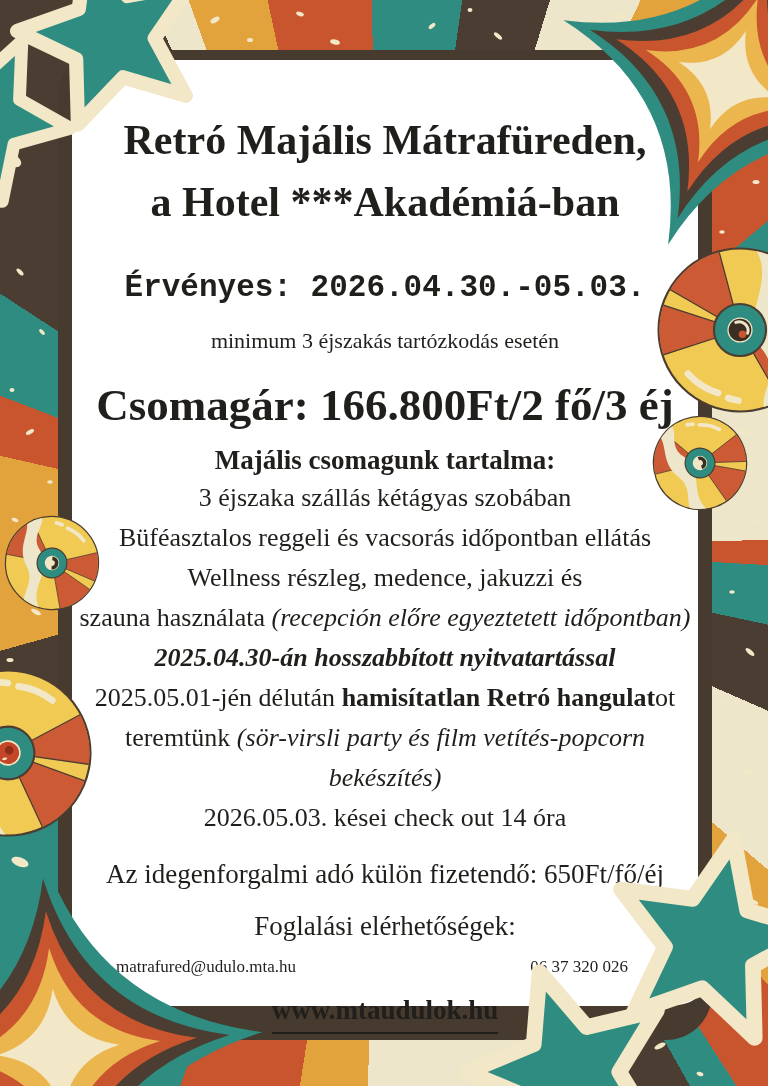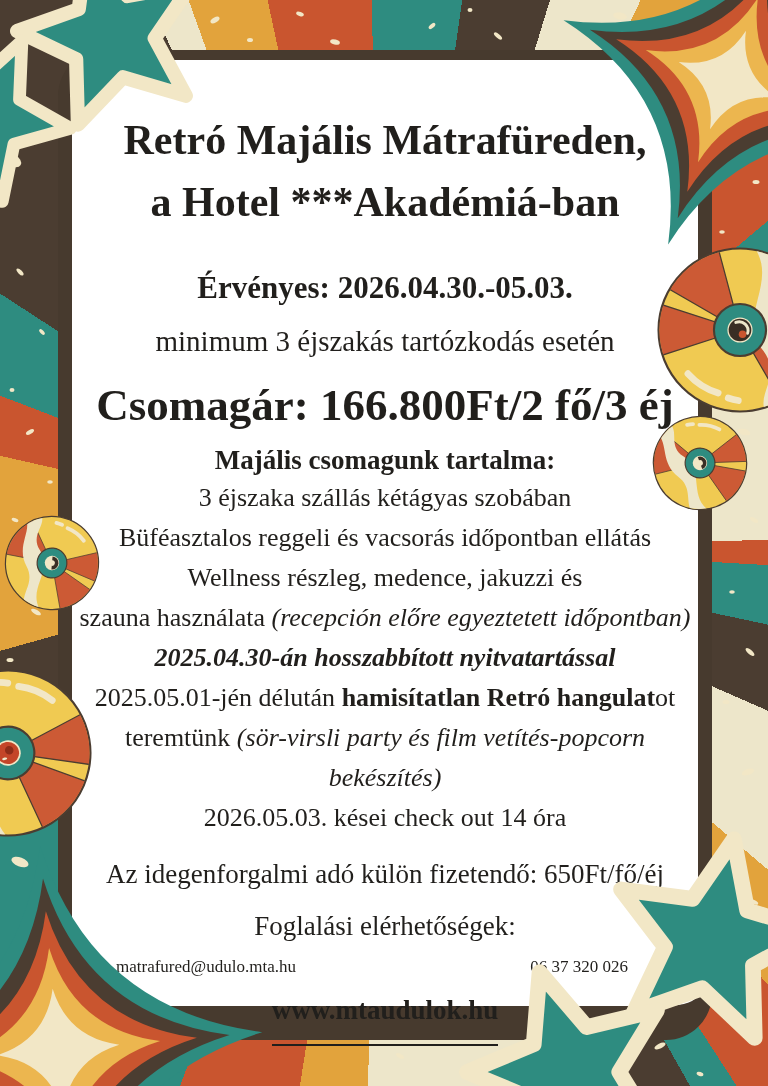--- a/index.html
+++ b/index.html
@@ -46,33 +46,33 @@
   .panel{
     position:absolute;left:58px;top:50px;width:654px;height:990px;
     box-sizing:border-box;background:#FFFFFF;
     border:14px solid #473A2E;border-top-width:10px;border-bottom-width:34px;
     border-radius:46px;
     text-align:center;z-index:2;
   }
   .deco{position:absolute;inset:0;z-index:3;pointer-events:none;}
   .t1{font-size:42px;font-weight:bold;line-height:48px;margin:56px 0 0;}
   .t2{font-size:42px;font-weight:bold;line-height:48px;margin:14px 0 0;}
-  .validity{font-size:31px;font-weight:bold;line-height:36px;margin:44px 0 0;}
-  .minstay{font-size:29px;line-height:34px;margin:18px 0 0;}
+  .validity{font-size:31px;font-weight:bold;line-height:36px;margin:44px 0 0;font-family:Liberation Mono, monospace;}
+  .minstay{font-size:22px;line-height:34px;margin:18px 0 0;}
   .price{font-size:45px;font-weight:bold;line-height:42px;margin:26px 4px 0;}
   .pkg-head{font-size:27px;font-weight:bold;line-height:36px;margin:16px 12px 0;}
   .pkg{font-size:26px;line-height:40px;margin:0;}
   .pkg .it{font-style:italic;}
   .pkg .bi{font-style:italic;font-weight:bold;}
   .tax{font-size:27px;line-height:36px;margin:18px 0 0;}
   .c-head{font-size:27px;font-weight:normal;line-height:36px;margin:16px 0 0;}
   .c-row{display:flex;justify-content:space-between;padding:0 70px 0 44px;
          font-size:17px;line-height:34px;margin:6px 0 6px;font-family:Liberation Serif, serif;}
   .site{font-size:27px;font-weight:bold;line-height:36px;margin:8px 0 0;}
-  .site span{border-bottom:2.5px solid #211F1C;padding-bottom:19px;text-align:center;}
+  .site span{border-bottom:2.5px solid #211F1C;padding-bottom:7px;text-align:center;}
 </style>
 </head>
 <body>
 
 <div class="poster">
 
   <div class="bg">
     <svg width="768" height="1086" viewBox="0 0 768 1086">
       <g fill="#F2E7C6">
         <ellipse cx="70" cy="25" rx="15" ry="8" transform="rotate(-20 70 25)"></ellipse>

